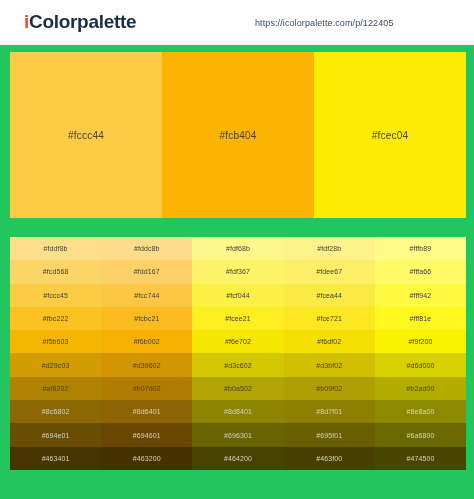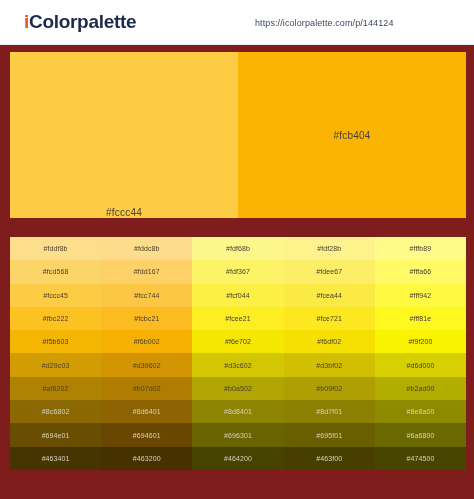--- a/index.html
+++ b/index.html
@@ -10,21 +10,21 @@
     width: 474px;
     height: 499px;
     background: #ffffff;
     font-family: "Liberation Sans", sans-serif;
     overflow: hidden;
   }
   .page {
     position: relative;
     width: 474px;
     height: 499px;
-    background: #7f1d1d;
+    background: #22c55e;
   }
 
   
   .header {
     position: absolute;
     left: 0;
     top: 0;
     width: 474px;
     height: 45px;
     background: #ffffff;
@@ -106,30 +106,33 @@
     white-space: nowrap;
   }
 </style>
 </head>
 <body>
 
 <div class="page">
 
   <div class="header">
     <div class="logo"><span class="logo-i">i</span><span class="logo-rest">Colorpalette</span></div>
-    <div class="url">https://icolorpalette.com/p/144124</div>
+    <div class="url">https://icolorpalette.com/p/122405</div>
   </div>
 
   <div class="main-band">
-      <div class="main-swatch" style="background: rgb(252, 204, 68); align-items: flex-end;">
+      <div class="main-swatch" style="background: rgb(252, 204, 68);">
         <span class="hex">#fccc44</span>
       </div>
       <div class="main-swatch" style="background: rgb(252, 180, 4);">
         <span class="hex">#fcb404</span>
       </div>
+      <div class="main-swatch" style="background: rgb(252, 236, 4);">
+        <span class="hex">#fcec04</span>
+      </div>
     </div>
 
   <div class="grid">
       <div class="grid-row">
         <div class="grid-cell" style="background: rgb(253, 223, 139);">
           <span class="hex" style="color: rgb(74, 64, 50);">#fddf8b</span>
         </div>
         <div class="grid-cell" style="background: rgb(253, 220, 139);">
           <span class="hex" style="color: rgb(74, 64, 50);">#fddc8b</span>
         </div>

